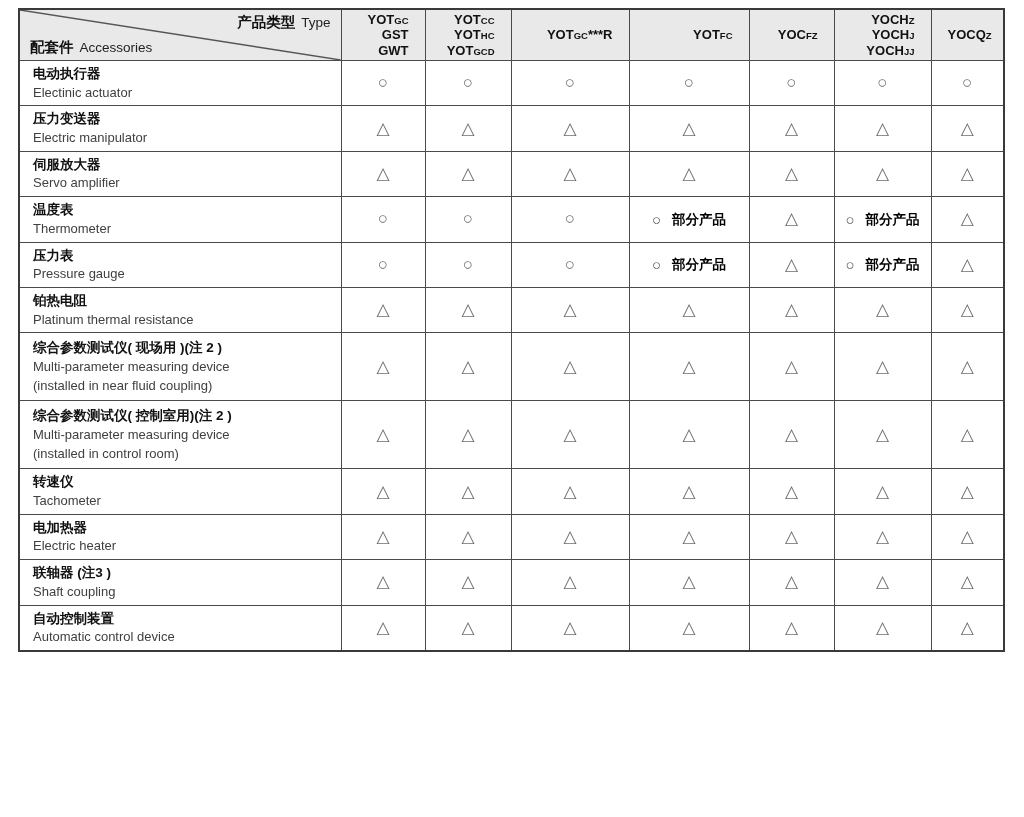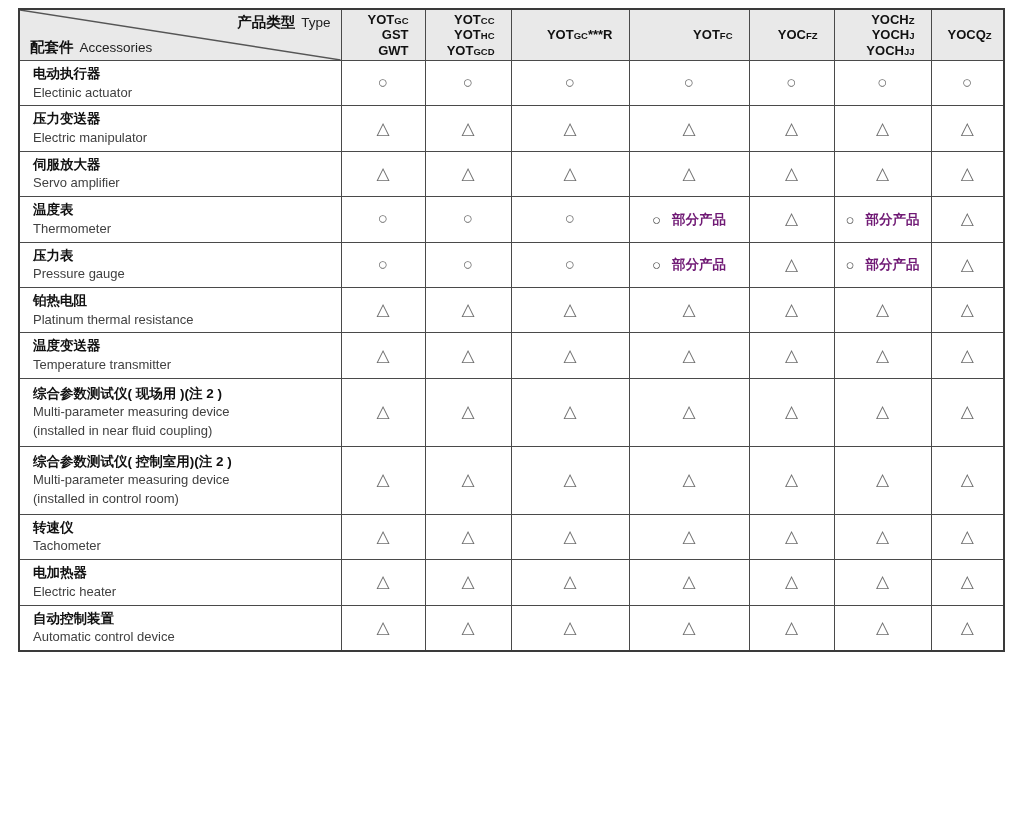--- a/index.html
+++ b/index.html
@@ -26,21 +26,21 @@
 
   
   tbody tr{height:45px;padding-left:11px;}
   tbody tr.tall{height:68px;}
   td.label-cell{padding:3px 4px 3px 13px;vertical-align:middle;background:#fff;}
   td.label-cell .zh{font-weight:bold;font-size:13.5px;color:#111;line-height:1.45;}
   td.label-cell .en{font-weight:normal;font-size:13px;color:#404040;line-height:1.45;}
   td.sym-cell{text-align:center;vertical-align:middle;background:#fff;white-space:nowrap;}
   .sym{font-size:17px;color:#6f6f6f;line-height:1;}
   .psym{font-size:15px;color:#555;line-height:1;vertical-align:-1px;}
-  .partial{font-weight:bold;font-size:13.5px;color:#701a75;margin-left:11px;}
+  .partial{font-weight:bold;font-size:13.5px;color:#000000;margin-left:11px;}
 </style>
 </head>
 <body>
 
 <div class="page">
   <table class="acc">
     <colgroup>
       <col style="width:322px">
       <col style="width:84px">
       <col style="width:86px">
@@ -164,33 +164,20 @@
             <div class="en">Platinum thermal resistance</div>
           </td>
           <td class="sym-cell"><span class="sym">△</span></td>
           <td class="sym-cell"><span class="sym">△</span></td>
           <td class="sym-cell"><span class="sym">△</span></td>
           <td class="sym-cell"><span class="sym">△</span></td>
           <td class="sym-cell"><span class="sym">△</span></td>
           <td class="sym-cell"><span class="sym">△</span></td>
           <td class="sym-cell"><span class="sym">△</span></td>
         </tr>
-        <tr>
-          <td class="label-cell">
-            <div class="zh">温度变送器</div>
-            <div class="en">Temperature transmitter</div>
-          </td>
-          <td class="sym-cell"><span class="sym">△</span></td>
-          <td class="sym-cell"><span class="sym">△</span></td>
-          <td class="sym-cell"><span class="sym">△</span></td>
-          <td class="sym-cell"><span class="sym">△</span></td>
-          <td class="sym-cell"><span class="sym">△</span></td>
-          <td class="sym-cell"><span class="sym">△</span></td>
-          <td class="sym-cell"><span class="sym">△</span></td>
-        </tr>
         <tr class="tall">
           <td class="label-cell">
             <div class="zh">综合参数测试仪( 现场用 )(注 2 )</div>
             <div class="en">Multi-parameter measuring device</div>
             <div class="en">(installed in near fluid coupling)</div>
           </td>
           <td class="sym-cell"><span class="sym">△</span></td>
           <td class="sym-cell"><span class="sym">△</span></td>
           <td class="sym-cell"><span class="sym">△</span></td>
           <td class="sym-cell"><span class="sym">△</span></td>
@@ -233,20 +220,33 @@
           <td class="sym-cell"><span class="sym">△</span></td>
           <td class="sym-cell"><span class="sym">△</span></td>
           <td class="sym-cell"><span class="sym">△</span></td>
           <td class="sym-cell"><span class="sym">△</span></td>
           <td class="sym-cell"><span class="sym">△</span></td>
           <td class="sym-cell"><span class="sym">△</span></td>
           <td class="sym-cell"><span class="sym">△</span></td>
         </tr>
         <tr>
           <td class="label-cell">
+            <div class="zh">联轴器 (注3 )</div>
+            <div class="en">Shaft coupling</div>
+          </td>
+          <td class="sym-cell"><span class="sym">△</span></td>
+          <td class="sym-cell"><span class="sym">△</span></td>
+          <td class="sym-cell"><span class="sym">△</span></td>
+          <td class="sym-cell"><span class="sym">△</span></td>
+          <td class="sym-cell"><span class="sym">△</span></td>
+          <td class="sym-cell"><span class="sym">△</span></td>
+          <td class="sym-cell"><span class="sym">△</span></td>
+        </tr>
+        <tr>
+          <td class="label-cell">
             <div class="zh">自动控制装置</div>
             <div class="en">Automatic control device</div>
           </td>
           <td class="sym-cell"><span class="sym">△</span></td>
           <td class="sym-cell"><span class="sym">△</span></td>
           <td class="sym-cell"><span class="sym">△</span></td>
           <td class="sym-cell"><span class="sym">△</span></td>
           <td class="sym-cell"><span class="sym">△</span></td>
           <td class="sym-cell"><span class="sym">△</span></td>
           <td class="sym-cell"><span class="sym">△</span></td>

